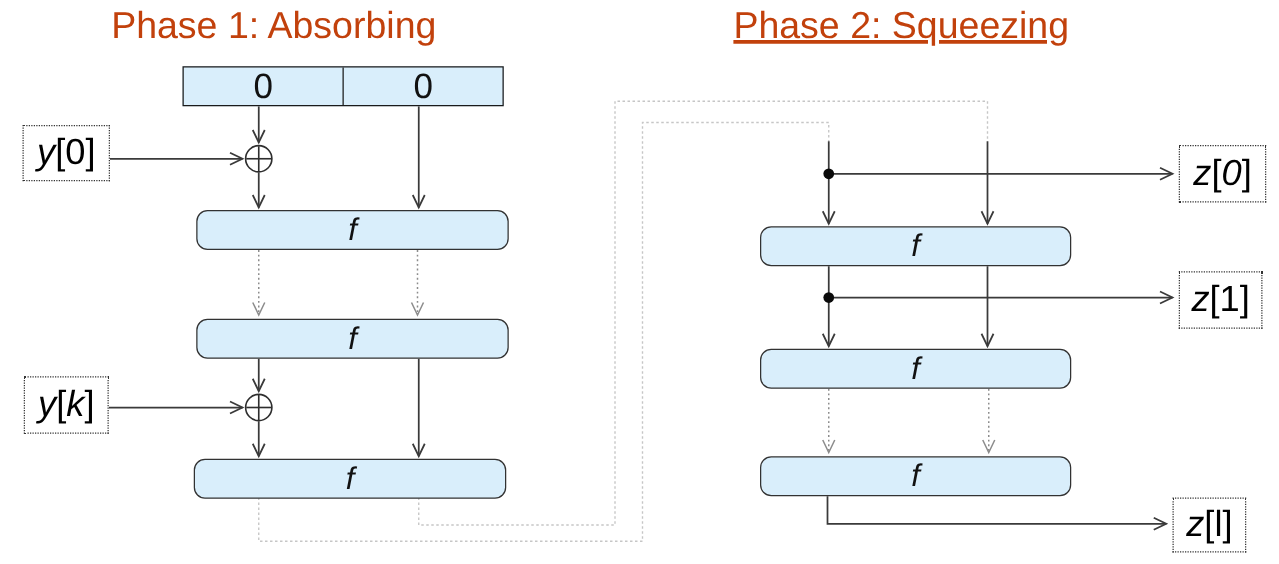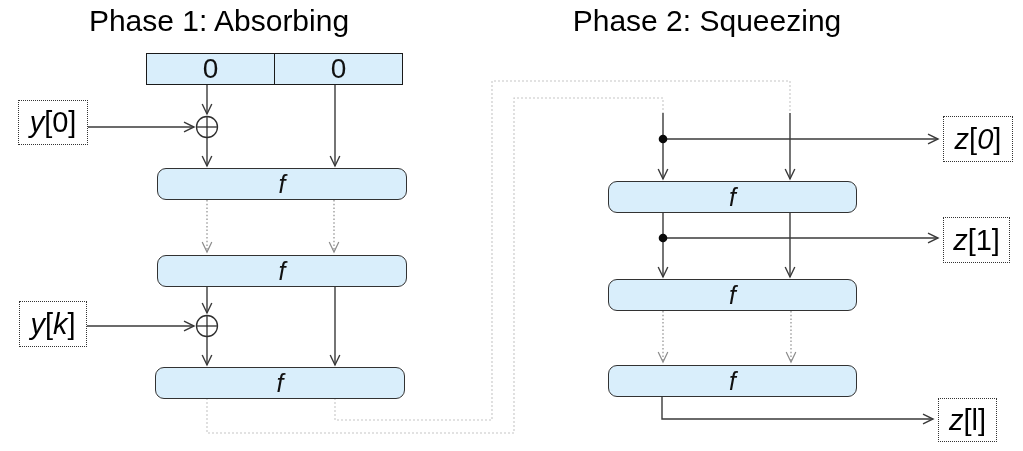--- a/index.html
+++ b/index.html
@@ -10,21 +10,21 @@
     font-family:"Liberation Sans", sans-serif;
     overflow:hidden;
   }
   #wires{position:absolute;left:0;top:0;}
   .title{
     position:absolute;
     width:320px;
     text-align:center;
     font-size:30px;
     line-height:34px;
-    color:#000000;
+    color:#c2410c;
     white-space:nowrap;
   }
   .state{
     position:absolute;
     left:146px;top:53px;
     width:257px;height:32px;
     display:flex;
     background:#d9eefb;
     border:1.6px solid #1a1a1a;
     box-sizing:border-box;
@@ -98,21 +98,21 @@
       <circle cx="663" cy="238" r="4.3" fill="#0a0a0a"></circle>
       <circle cx="207" cy="127" r="10.5" fill="#fff" stroke="#2e2e2e" stroke-width="1.3"></circle>
       <line x1="197" y1="127" x2="217" y2="127" stroke="#2e2e2e" stroke-width="1.3"></line>
       <line x1="207" y1="117" x2="207" y2="137" stroke="#2e2e2e" stroke-width="1.3"></line>
       <circle cx="207" cy="326" r="10.5" fill="#fff" stroke="#2e2e2e" stroke-width="1.3"></circle>
       <line x1="197" y1="326" x2="217" y2="326" stroke="#2e2e2e" stroke-width="1.3"></line>
       <line x1="207" y1="316" x2="207" y2="336" stroke="#2e2e2e" stroke-width="1.3"></line>
     </svg>
 
   <div class="title" style="left:59px;top:4px;">Phase 1: Absorbing</div>
-  <div class="title" style="left:547px;top:4px;">Phase 2: Squeezing</div>
+  <div class="title" style="left:561px;top:4px;text-decoration:underline;">Phase 2: Squeezing</div>
 
   <div class="state">
     <div class="cell">0</div>
     <div class="cell">0</div>
   </div>
 
   <div class="fbox" style="left:157px;top:168px;width:250px;">f</div>
   <div class="fbox" style="left:157px;top:255px;width:250px;">f</div>
   <div class="fbox" style="left:155px;top:367px;width:250px;">f</div>
 

